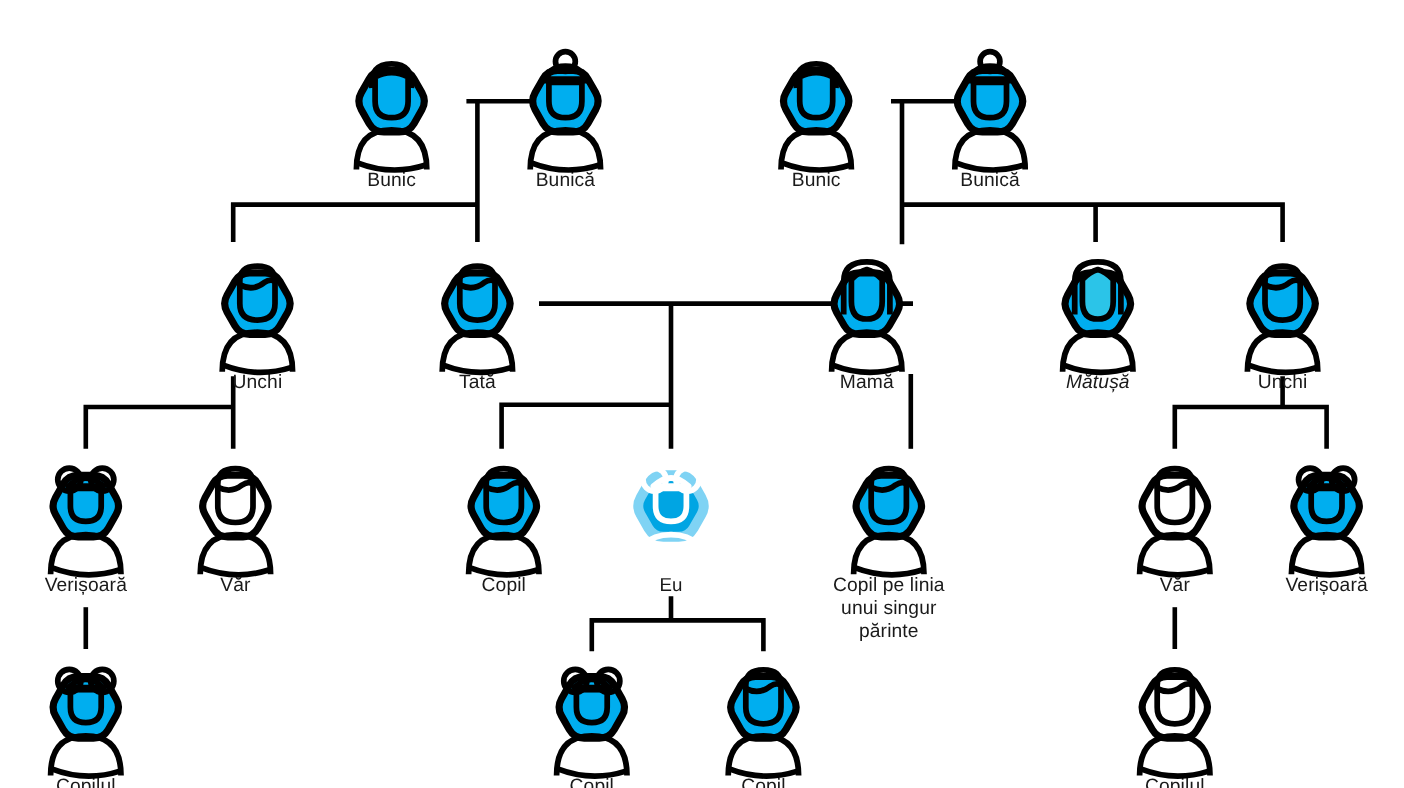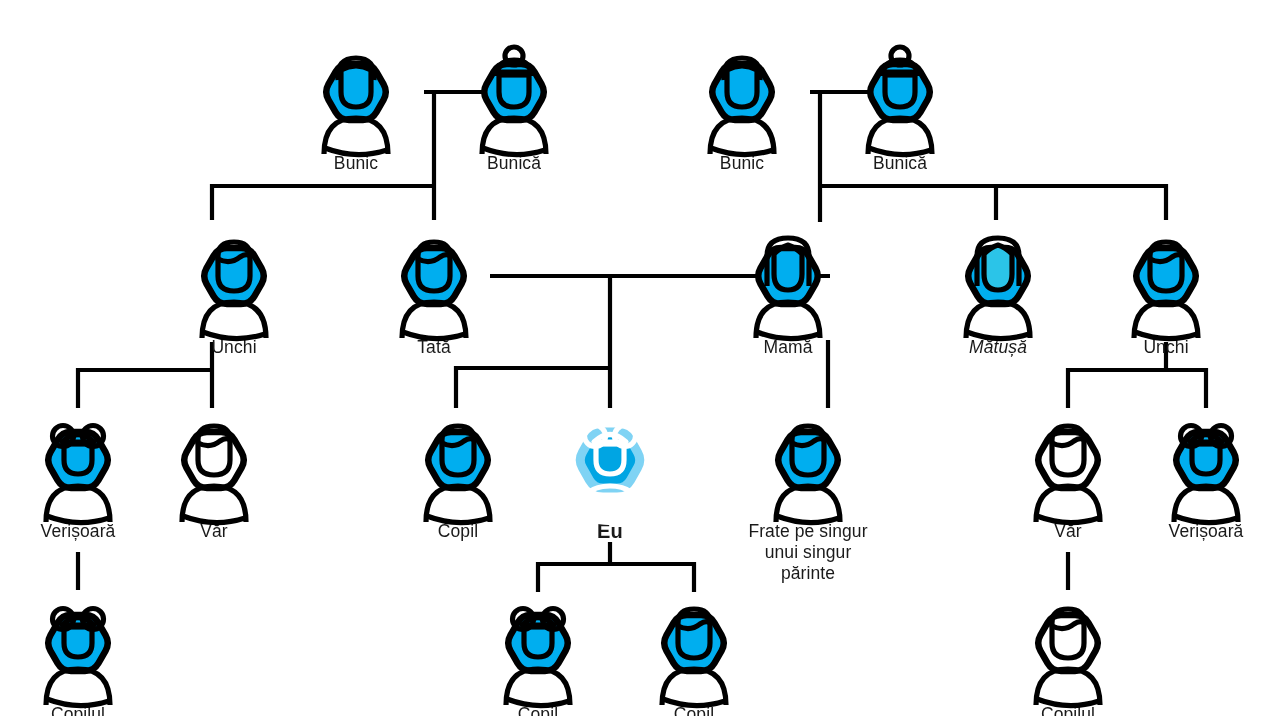--- a/index.html
+++ b/index.html
@@ -44,22 +44,22 @@
   }
   .node-label {
     font-size: 17.5px;
     line-height: 21px;
     color: #1a1a1a;
     margin-top: 1px;
     font-weight: 400;
     letter-spacing: 0.1px;
   }
   .node.is-self .node-label {
-    font-weight: 700;
-    font-size: 20px;
+    font-weight: 400;
+    font-size: 17px;
   }
 </style>
 </head>
 <body>
 
 <div id="tree-root">
 
   <svg id="edge-layer" viewBox="0 0 1276 716" xmlns="http://www.w3.org/2000/svg">
     <g fill="none" stroke="#000000" stroke-width="4.2" stroke-linecap="butt">
       <path d="M 424 62 L 502 62"></path>
@@ -282,21 +282,21 @@
           <svg viewBox="0 0 136 120" xmlns="http://www.w3.org/2000/svg">
        <path d="M 47.53 39.81 Q 52.00 32.00 61.00 32.00 L 75.00 32.00 Q 84.00 32.00 88.47 39.81 L 95.53 52.19 Q 100.00 60.00 95.53 67.81 L 88.47 80.19 Q 84.00 88.00 75.00 88.00 L 61.00 88.00 Q 52.00 88.00 47.53 80.19 L 40.47 67.81 Q 36.00 60.00 40.47 52.19 Z" fill="#00AEEF" stroke="#000000" stroke-width="6.5" stroke-linejoin="round"></path>
        <g>
               <path d="M 52 40 L 52 60 Q 52 75 68 75 Q 84 75 84 60 L 84 40 Q 84 26 68 26 Q 52 26 52 40 Z" fill="none" stroke="#000000" stroke-width="5.2" stroke-linejoin="round"></path>
               <path d="M 52 43 Q 64 49 74 41 Q 80 37 84 40" fill="none" stroke="#000000" stroke-width="5.2" stroke-linecap="round"></path>
               <path d="M 36 122 Q 36 86 68 86 Q 100 86 100 122" fill="none" stroke="#000000" stroke-width="5.2" stroke-linejoin="round"></path>
               <path d="M 37 116 Q 68 128 99 118" fill="none" stroke="#000000" stroke-width="5.2" stroke-linecap="round"></path>
             </g>
      </svg>
         </div>
-        <div class="node-label" style="white-space: pre-line;">Frate pe singur
+        <div class="node-label" style="white-space: pre-line;">Copil pe linia
 unui singur
 părinte</div>
       </div>
       <div class="node" style="left: 1000px; top: 370px;">
         <div class="hexwrap">
           <svg viewBox="0 0 136 120" xmlns="http://www.w3.org/2000/svg">
        <path d="M 47.53 39.81 Q 52.00 32.00 61.00 32.00 L 75.00 32.00 Q 84.00 32.00 88.47 39.81 L 95.53 52.19 Q 100.00 60.00 95.53 67.81 L 88.47 80.19 Q 84.00 88.00 75.00 88.00 L 61.00 88.00 Q 52.00 88.00 47.53 80.19 L 40.47 67.81 Q 36.00 60.00 40.47 52.19 Z" fill="#FFFFFF" stroke="#000000" stroke-width="6.5" stroke-linejoin="round"></path>
        <g>
               <path d="M 52 40 L 52 60 Q 52 75 68 75 Q 84 75 84 60 L 84 40 Q 84 26 68 26 Q 52 26 52 40 Z" fill="none" stroke="#000000" stroke-width="5.2" stroke-linejoin="round"></path>
               <path d="M 52 43 Q 64 49 74 41 Q 80 37 84 40" fill="none" stroke="#000000" stroke-width="5.2" stroke-linecap="round"></path>

